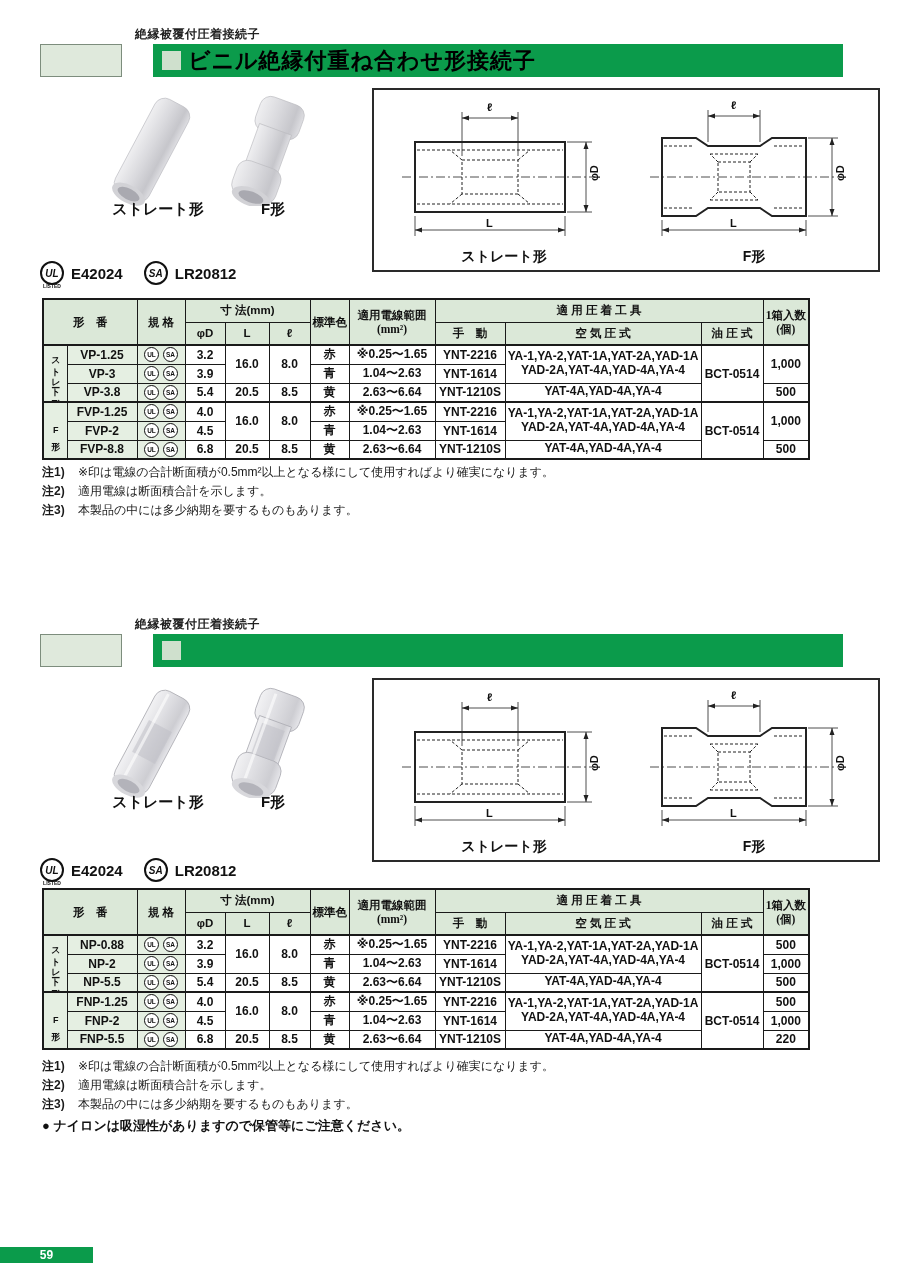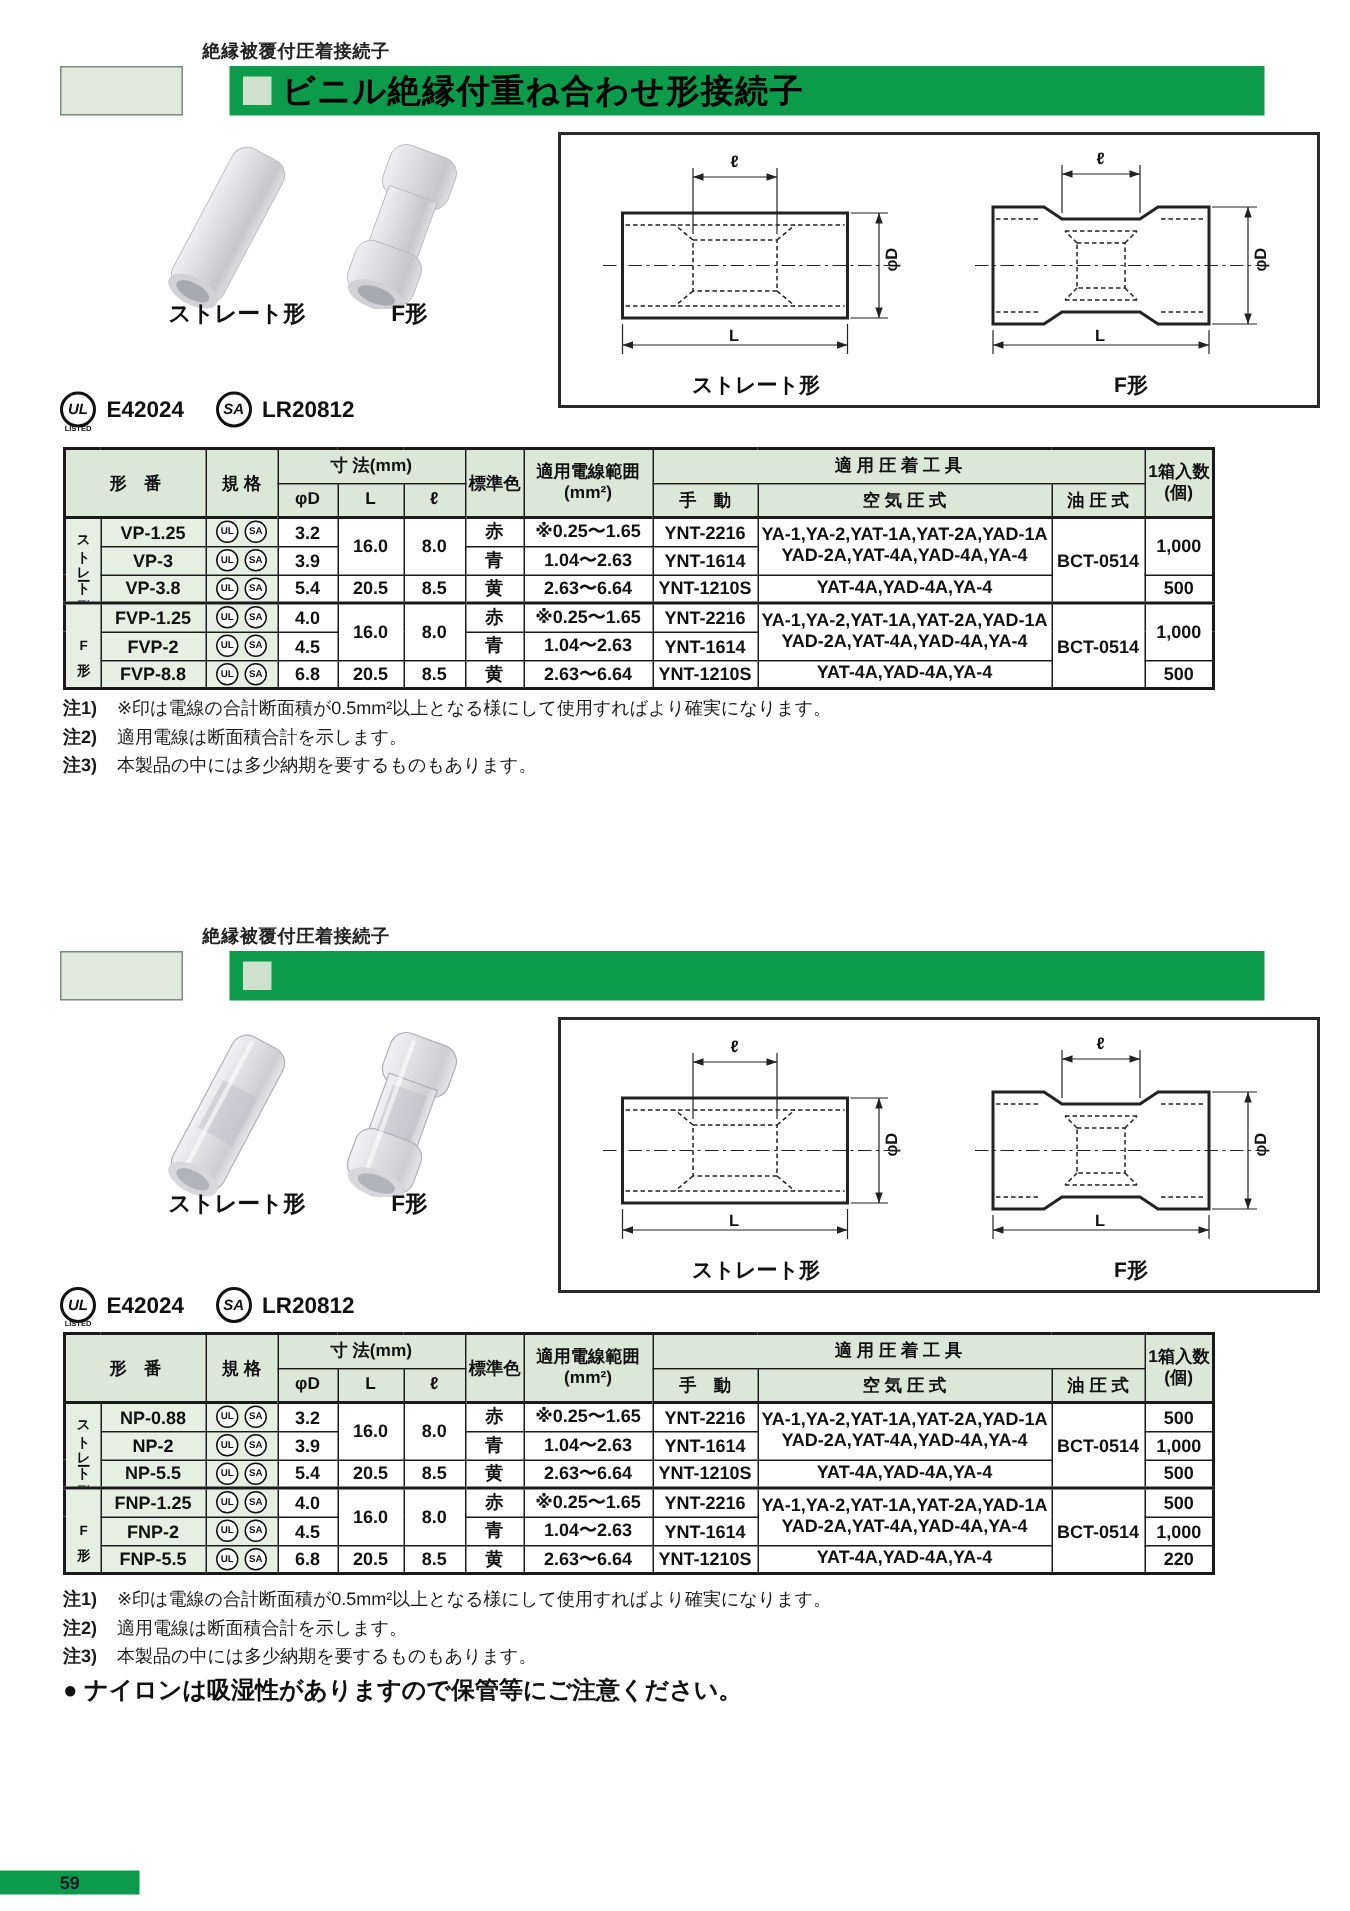--- a/index.html
+++ b/index.html
@@ -31,30 +31,30 @@
   table.spec thead tr.h2 th{border-bottom:2px solid #1a1a1a;}
   table.spec tbody td{height:19px;font-size:12px;font-weight:bold;}
   table.spec tbody tr.g-first td{border-top:2px solid #1a1a1a;}
   td.grp,td.model,td.std{background:#e5efe2;}
   td.model{text-align:left;padding-left:8px;font-size:12.5px;}
   td.man{text-align:left;padding-left:6px;font-size:11.5px;}
   td.air{text-align:left;padding-left:5px;font-size:11px;line-height:1.15;}
   td.wire{font-size:11.5px;}
   td.hyd,td.qty{font-size:11.5px;}
   .vert{writing-mode:vertical-rl;text-orientation:upright;font-size:9px;font-weight:bold;line-height:1;letter-spacing:0;}
-  .two-line div{line-height:1.25;}
+  .two-line div{line-height:1.25;font-family:Liberation Serif, serif;}
   .mini-mark{display:inline-flex;width:13px;height:13px;border:1px solid #111;border-radius:50%;align-items:center;justify-content:center;
              font-size:6.5px;font-weight:bold;margin:0 2px;vertical-align:middle;background:#fff;}
 
   .note{position:absolute;left:42px;font-size:12px;color:#1a1a1a;white-space:nowrap;}
   .note .note-tag{display:inline-block;width:36px;font-weight:bold;}
-  .extra-note{position:absolute;left:42px;font-size:16px;font-weight:bold;white-space:nowrap;}
+  .extra-note{position:absolute;left:42px;font-size:13px;font-weight:bold;white-space:nowrap;}
 
   .page-num{position:absolute;left:0;top:1247px;width:93px;height:16px;background:#0b9b4b;display:flex;align-items:center;justify-content:center;}
-  .page-num span{color:#0f172a;font-size:12px;font-weight:bold;}
+  .page-num span{color:#ffffff;font-size:12px;font-weight:bold;}
   .dim-text{font-size:11px;font-weight:bold;font-family:"Liberation Sans","DejaVu Sans",sans-serif;}
 </style>
 </head>
 <body>
 
 <div class="page">
 
   <div class="kicker" style="left:135px;top:26px;">絶縁被覆付圧着接続子</div>
   <div class="tab-box" style="top:44px;"></div>
   <div class="green-bar" style="top:44px;">

